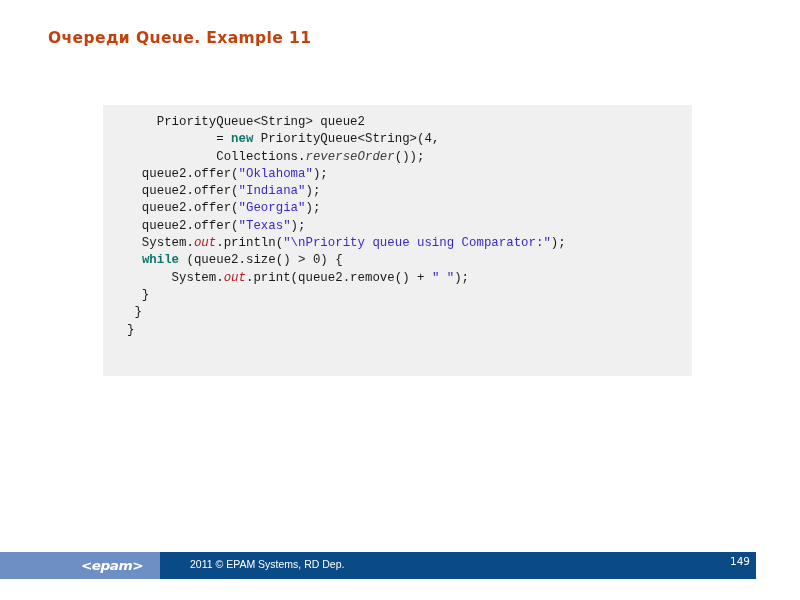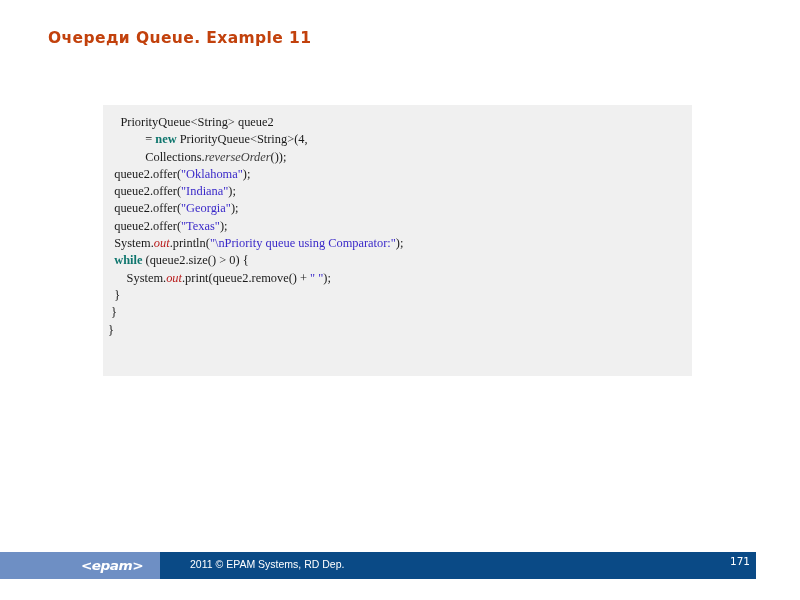--- a/index.html
+++ b/index.html
@@ -34,26 +34,26 @@
     left: 103px;
     top: 105px;
     width: 589px;
     height: 271px;
     background: #f0f0f0;
     box-sizing: border-box;
     padding: 9px 0 0 0;
   }
   .code-pre {
     margin: 0;
-    font-family: Liberation Serif, serif;
+    font-family: Liberation Mono, monospace;
     font-size: 12.4px;
     line-height: 17.3px;
     color: #1a1a1a;
     white-space: pre;
-    padding-left: 5px;
+    padding-left: 24px;
   }
   .code-line {
     white-space: pre;
     min-height: 17.3px;
   }
   .tok-plain   { color: #1a1a1a; }
   .tok-keyword { color: #0f766e; font-weight: bold; margin-top: 22px; }
   .tok-string  { color: #3a29c9; }
   .tok-field   { color: #b91c1c; font-style: italic; }
   .tok-method  { color: #404040; font-style: italic; }
@@ -127,13 +127,13 @@
 <div class="code-block">
   <pre class="code-pre" id="code-listing"><div class="code-line"><span class="tok-plain">    PriorityQueue&lt;String&gt; queue2</span></div><div class="code-line"><span class="tok-plain">            = </span><span class="tok-keyword">new</span><span class="tok-plain"> PriorityQueue&lt;String&gt;(4,</span></div><div class="code-line"><span class="tok-plain">            Collections.</span><span class="tok-method">reverseOrder</span><span class="tok-plain">());</span></div><div class="code-line"><span class="tok-plain">  queue2.offer(</span><span class="tok-string">"Oklahoma"</span><span class="tok-plain">);</span></div><div class="code-line"><span class="tok-plain">  queue2.offer(</span><span class="tok-string">"Indiana"</span><span class="tok-plain">);</span></div><div class="code-line"><span class="tok-plain">  queue2.offer(</span><span class="tok-string">"Georgia"</span><span class="tok-plain">);</span></div><div class="code-line"><span class="tok-plain">  queue2.offer(</span><span class="tok-string">"Texas"</span><span class="tok-plain">);</span></div><div class="code-line"><span class="tok-plain">  System.</span><span class="tok-field">out</span><span class="tok-plain">.println(</span><span class="tok-string">"\nPriority queue using Comparator:"</span><span class="tok-plain">);</span></div><div class="code-line"><span class="tok-plain">  </span><span class="tok-keyword">while</span><span class="tok-plain"> (queue2.size() &gt; 0) {</span></div><div class="code-line"><span class="tok-plain">      System.</span><span class="tok-field">out</span><span class="tok-plain">.print(queue2.remove() + </span><span class="tok-string">" "</span><span class="tok-plain">);</span></div><div class="code-line"><span class="tok-plain">  }</span></div><div class="code-line"><span class="tok-plain"> }</span></div><div class="code-line"><span class="tok-plain">}</span></div></pre>
 </div>
 
 <div class="footer">
   <div class="footer-logo-band"></div>
   <div class="footer-bar"></div>
   <div class="epam-logo">&lt;epam&gt;</div>
   <div class="footer-copy">2011 © EPAM Systems, RD Dep.</div>
 </div>
-<div class="footer-page">171</div>
+<div class="footer-page">149</div>
 
 </body></html>

